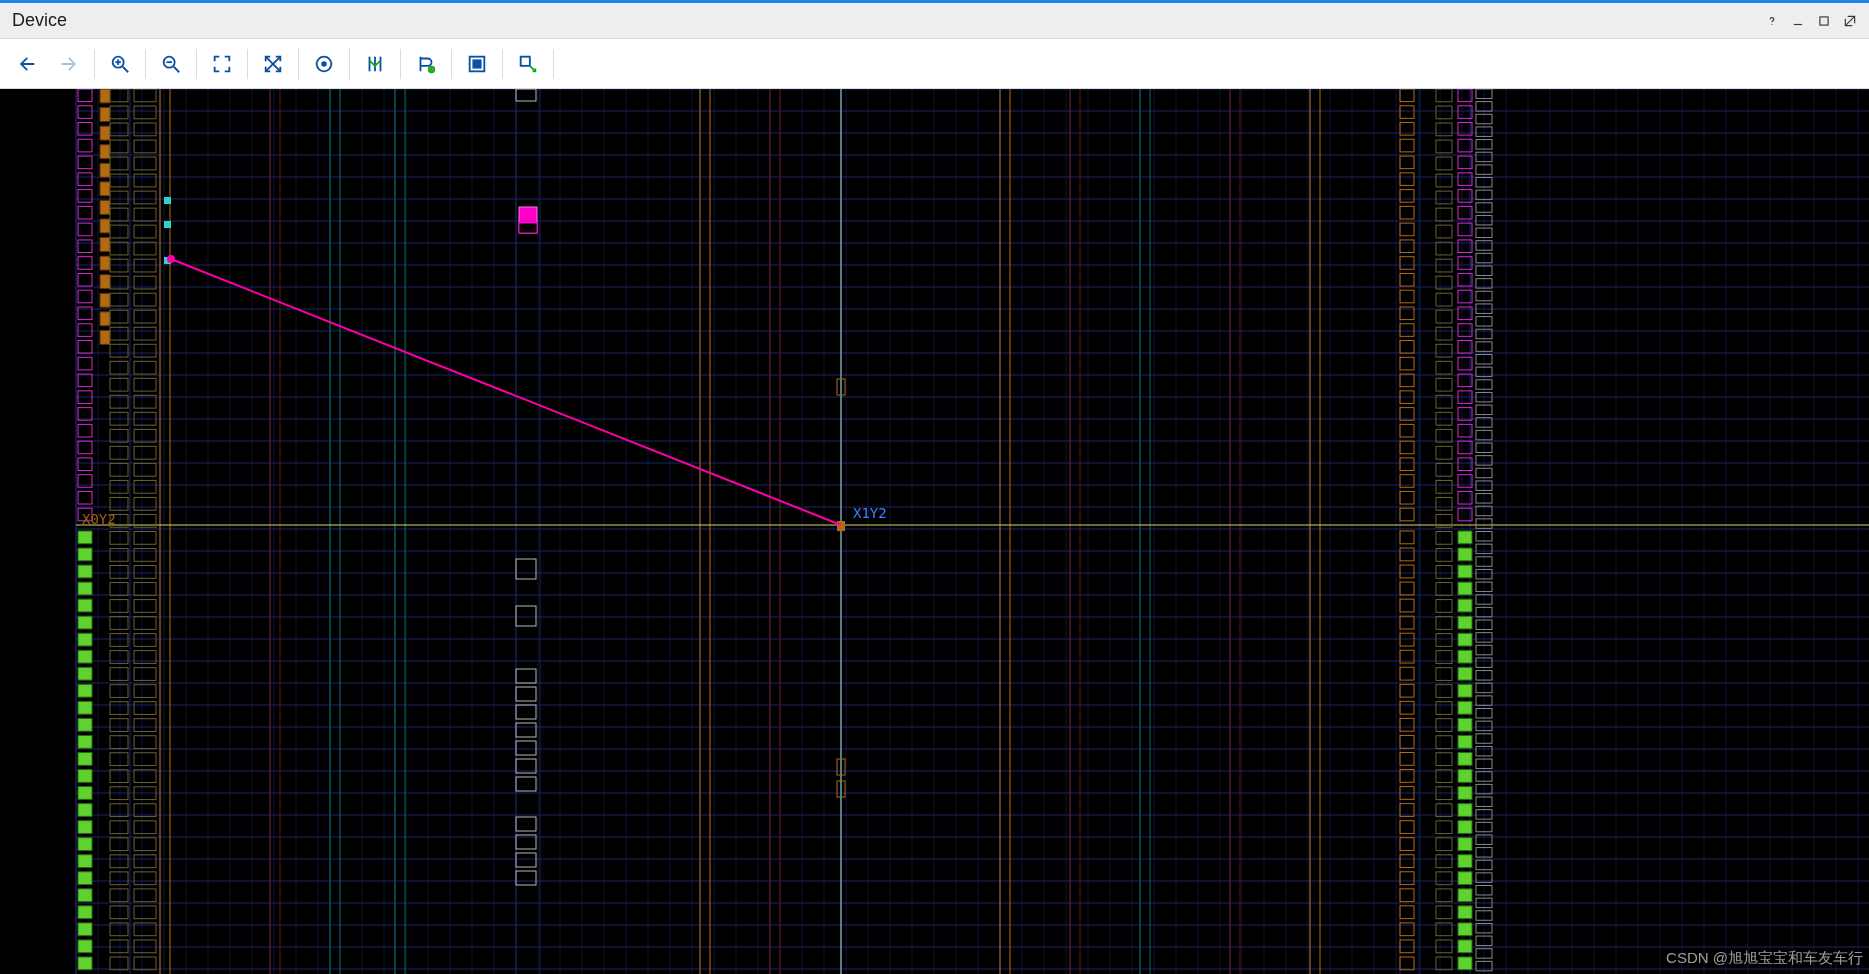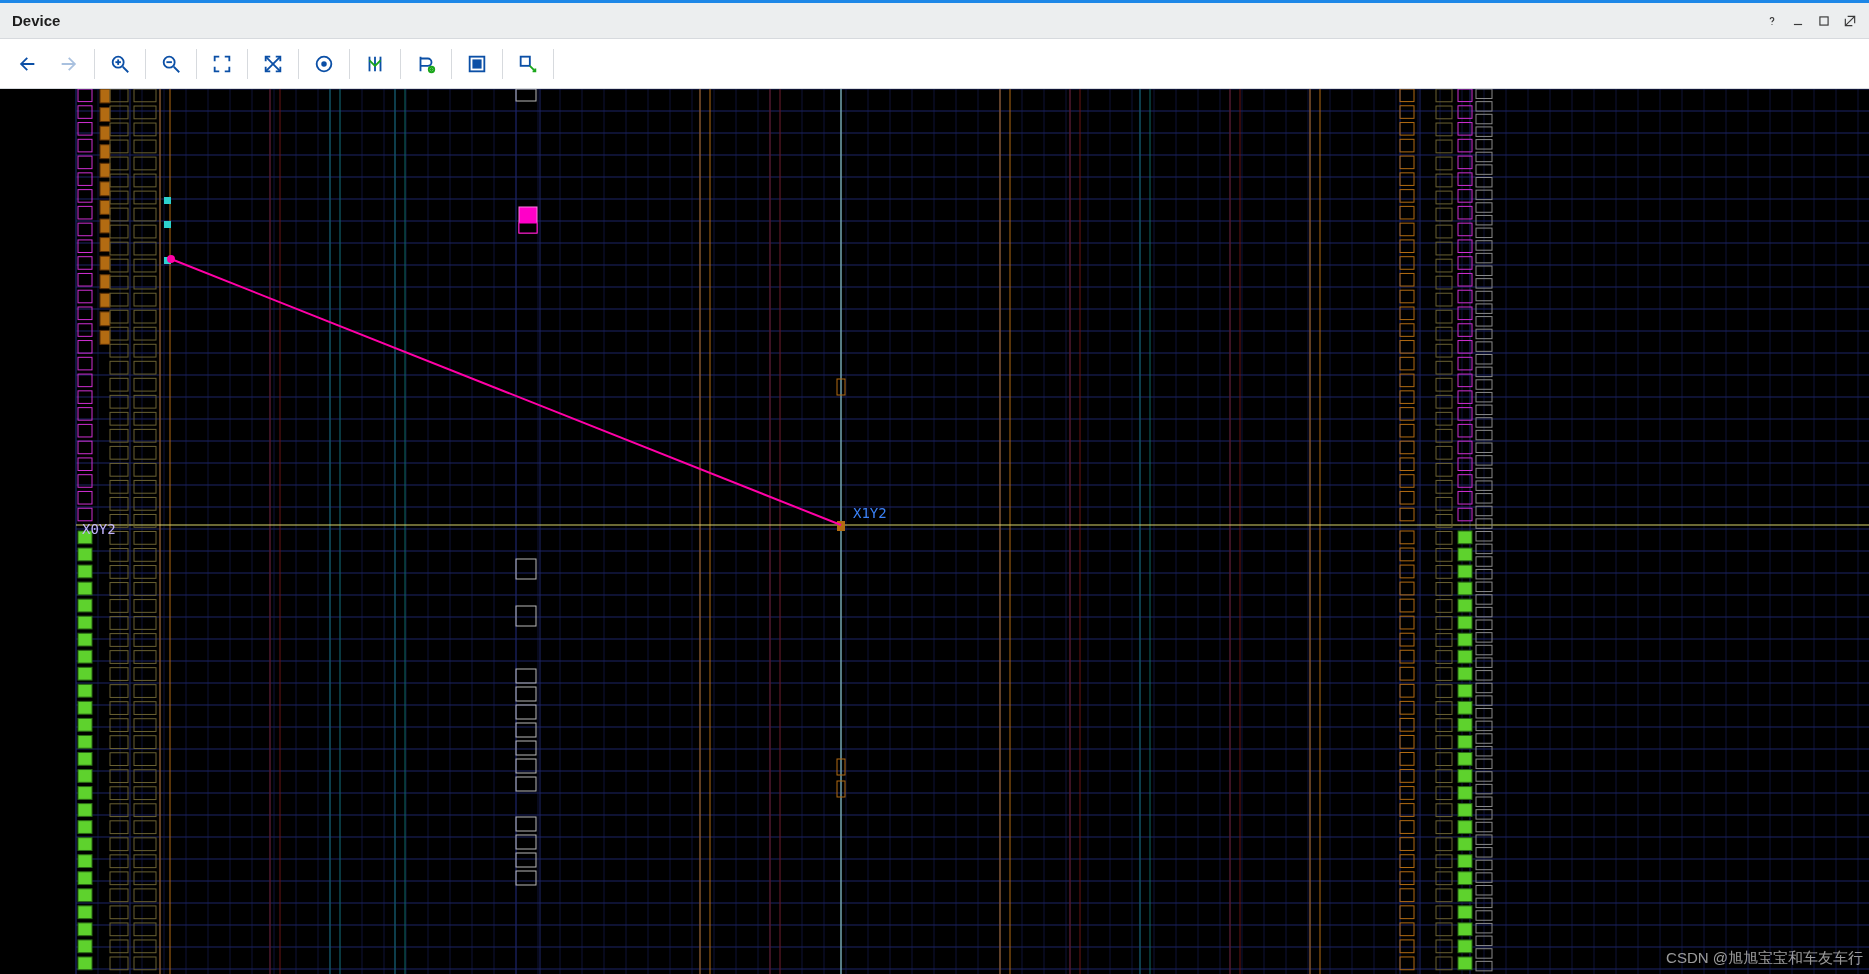--- a/index.html
+++ b/index.html
@@ -17,21 +17,21 @@
     display: flex; flex-direction: column;
     background: #fff;
   }
   
   .titlebar {
     height: 36px; background: #eceeef;
     display: flex; align-items: center;
     border-bottom: 1px solid #d7dade;
     padding: 0 6px 0 12px;
   }
-  .title { font-weight: bold; font-size: 15px; color: #1d1d1d; }
+  .title { font-weight: normal; font-size: 18px; color: #1d1d1d; }
   .titlebar .spacer { flex: 1; }
   .win-btn {
     width: 26px; height: 26px;
     display: flex; align-items: center; justify-content: center;
     color: #3a3a3a; cursor: pointer;
   }
   .win-btn svg { width: 14px; height: 14px; }
   
   .toolbar {
     height: 50px; background: #ffffff;
@@ -788,18 +788,18 @@
         <rect x="1476" y="809.1428571428571" width="16" height="9.482142857142858" fill="none" stroke="#8a8a8a" stroke-width="1"></rect>
         <rect x="1476" y="821.7857142857142" width="16" height="9.482142857142858" fill="none" stroke="#8a8a8a" stroke-width="1"></rect>
         <rect x="1476" y="834.4285714285714" width="16" height="9.482142857142858" fill="none" stroke="#8a8a8a" stroke-width="1"></rect>
         <rect x="1476" y="847.0714285714286" width="16" height="9.482142857142858" fill="none" stroke="#8a8a8a" stroke-width="1"></rect>
         <rect x="1476" y="859.7142857142857" width="16" height="9.482142857142858" fill="none" stroke="#8a8a8a" stroke-width="1"></rect>
         <rect x="1476" y="872.3571428571428" width="16" height="9.482142857142858" fill="none" stroke="#8a8a8a" stroke-width="1"></rect>
         <line x1="171" y1="170" x2="841" y2="436" stroke="#ff00a6" stroke-width="2"></line>
         <circle cx="171" cy="170" r="4" fill="#ff00a6"></circle>
       </svg>
 
-    <div id="region-left-label" class="region-label" style="left: 82px; top: 432px; color: #c4b5fd;">X0Y2</div>
+    <div id="region-left-label" class="region-label" style="left: 82px; top: 422px; color: #a16207;">X0Y2</div>
     <div id="region-right-label" class="region-label" style="left: 853px; top: 416px; color: #3b82f6;">X1Y2</div>
     <div class="watermark">CSDN @旭旭宝宝和车友车行</div>
   </div>
 
 </div>
 
 </body></html>

